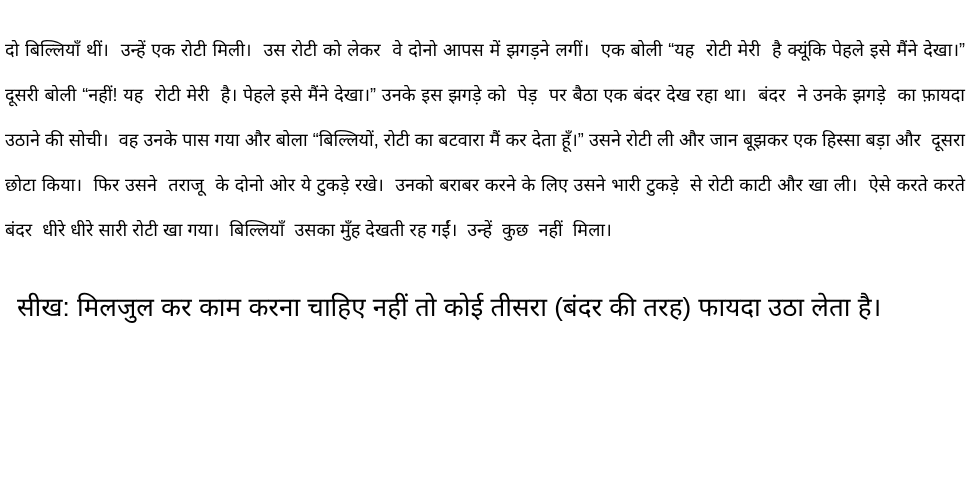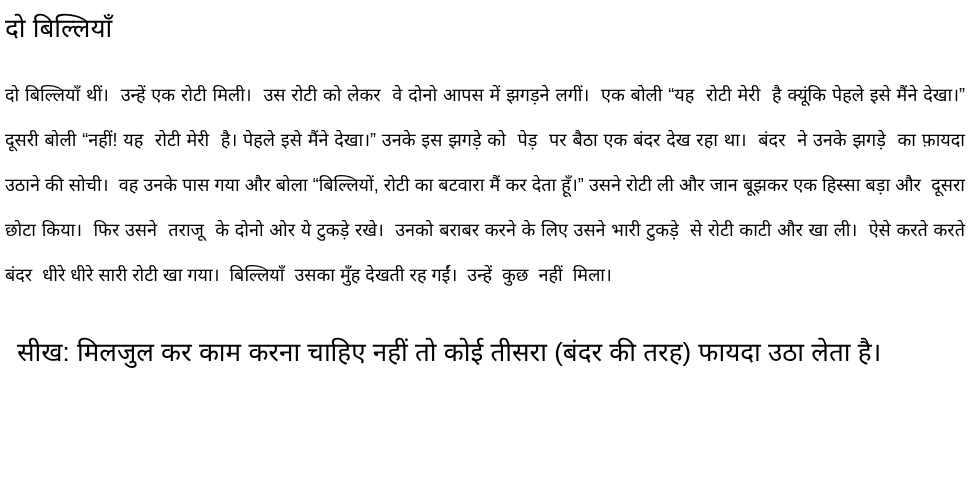--- a/index.html
+++ b/index.html
@@ -35,16 +35,15 @@
     font-size: 26px;
     line-height: 45px;
     margin: 32px 0 0 12px;
     white-space: pre-wrap;
   }
 </style>
 </head>
 <body>
 
 <div class="page">
-  <h1 class="title">दो बिल्लियाँ</h1>
   <p class="body-text">दो बिल्लियाँ थीं।  उन्हें एक रोटी मिली।  उस रोटी को लेकर  वे दोनो आपस में झगड़ने लगीं।  एक बोली “यह  रोटी मेरी  है क्यूंकि पेहले इसे मैंने देखा।” दूसरी बोली “नहीं! यह  रोटी मेरी  है। पेहले इसे मैंने देखा।” उनके इस झगड़े को  पेड़  पर बैठा एक बंदर देख रहा था।  बंदर  ने उनके झगड़े  का फ़ायदा उठाने की सोची।  वह उनके पास गया और बोला “बिल्लियों, रोटी का बटवारा मैं कर देता हूँ।” उसने रोटी ली और जान बूझकर एक हिस्सा बड़ा और  दूसरा छोटा किया।  फिर उसने  तराजू  के दोनो ओर ये टुकड़े रखे।  उनको बराबर करने के लिए उसने भारी टुकड़े  से रोटी काटी और खा ली।  ऐसे करते करते बंदर  धीरे धीरे सारी रोटी खा गया।  बिल्लियाँ  उसका मुँह देखती रह गईं।  उन्हें  कुछ  नहीं  मिला।</p>
   <p class="moral">सीख: मिलजुल कर काम करना चाहिए नहीं तो कोई तीसरा (बंदर की तरह) फायदा उठा लेता है।</p>
 </div>
 
 </body></html>

